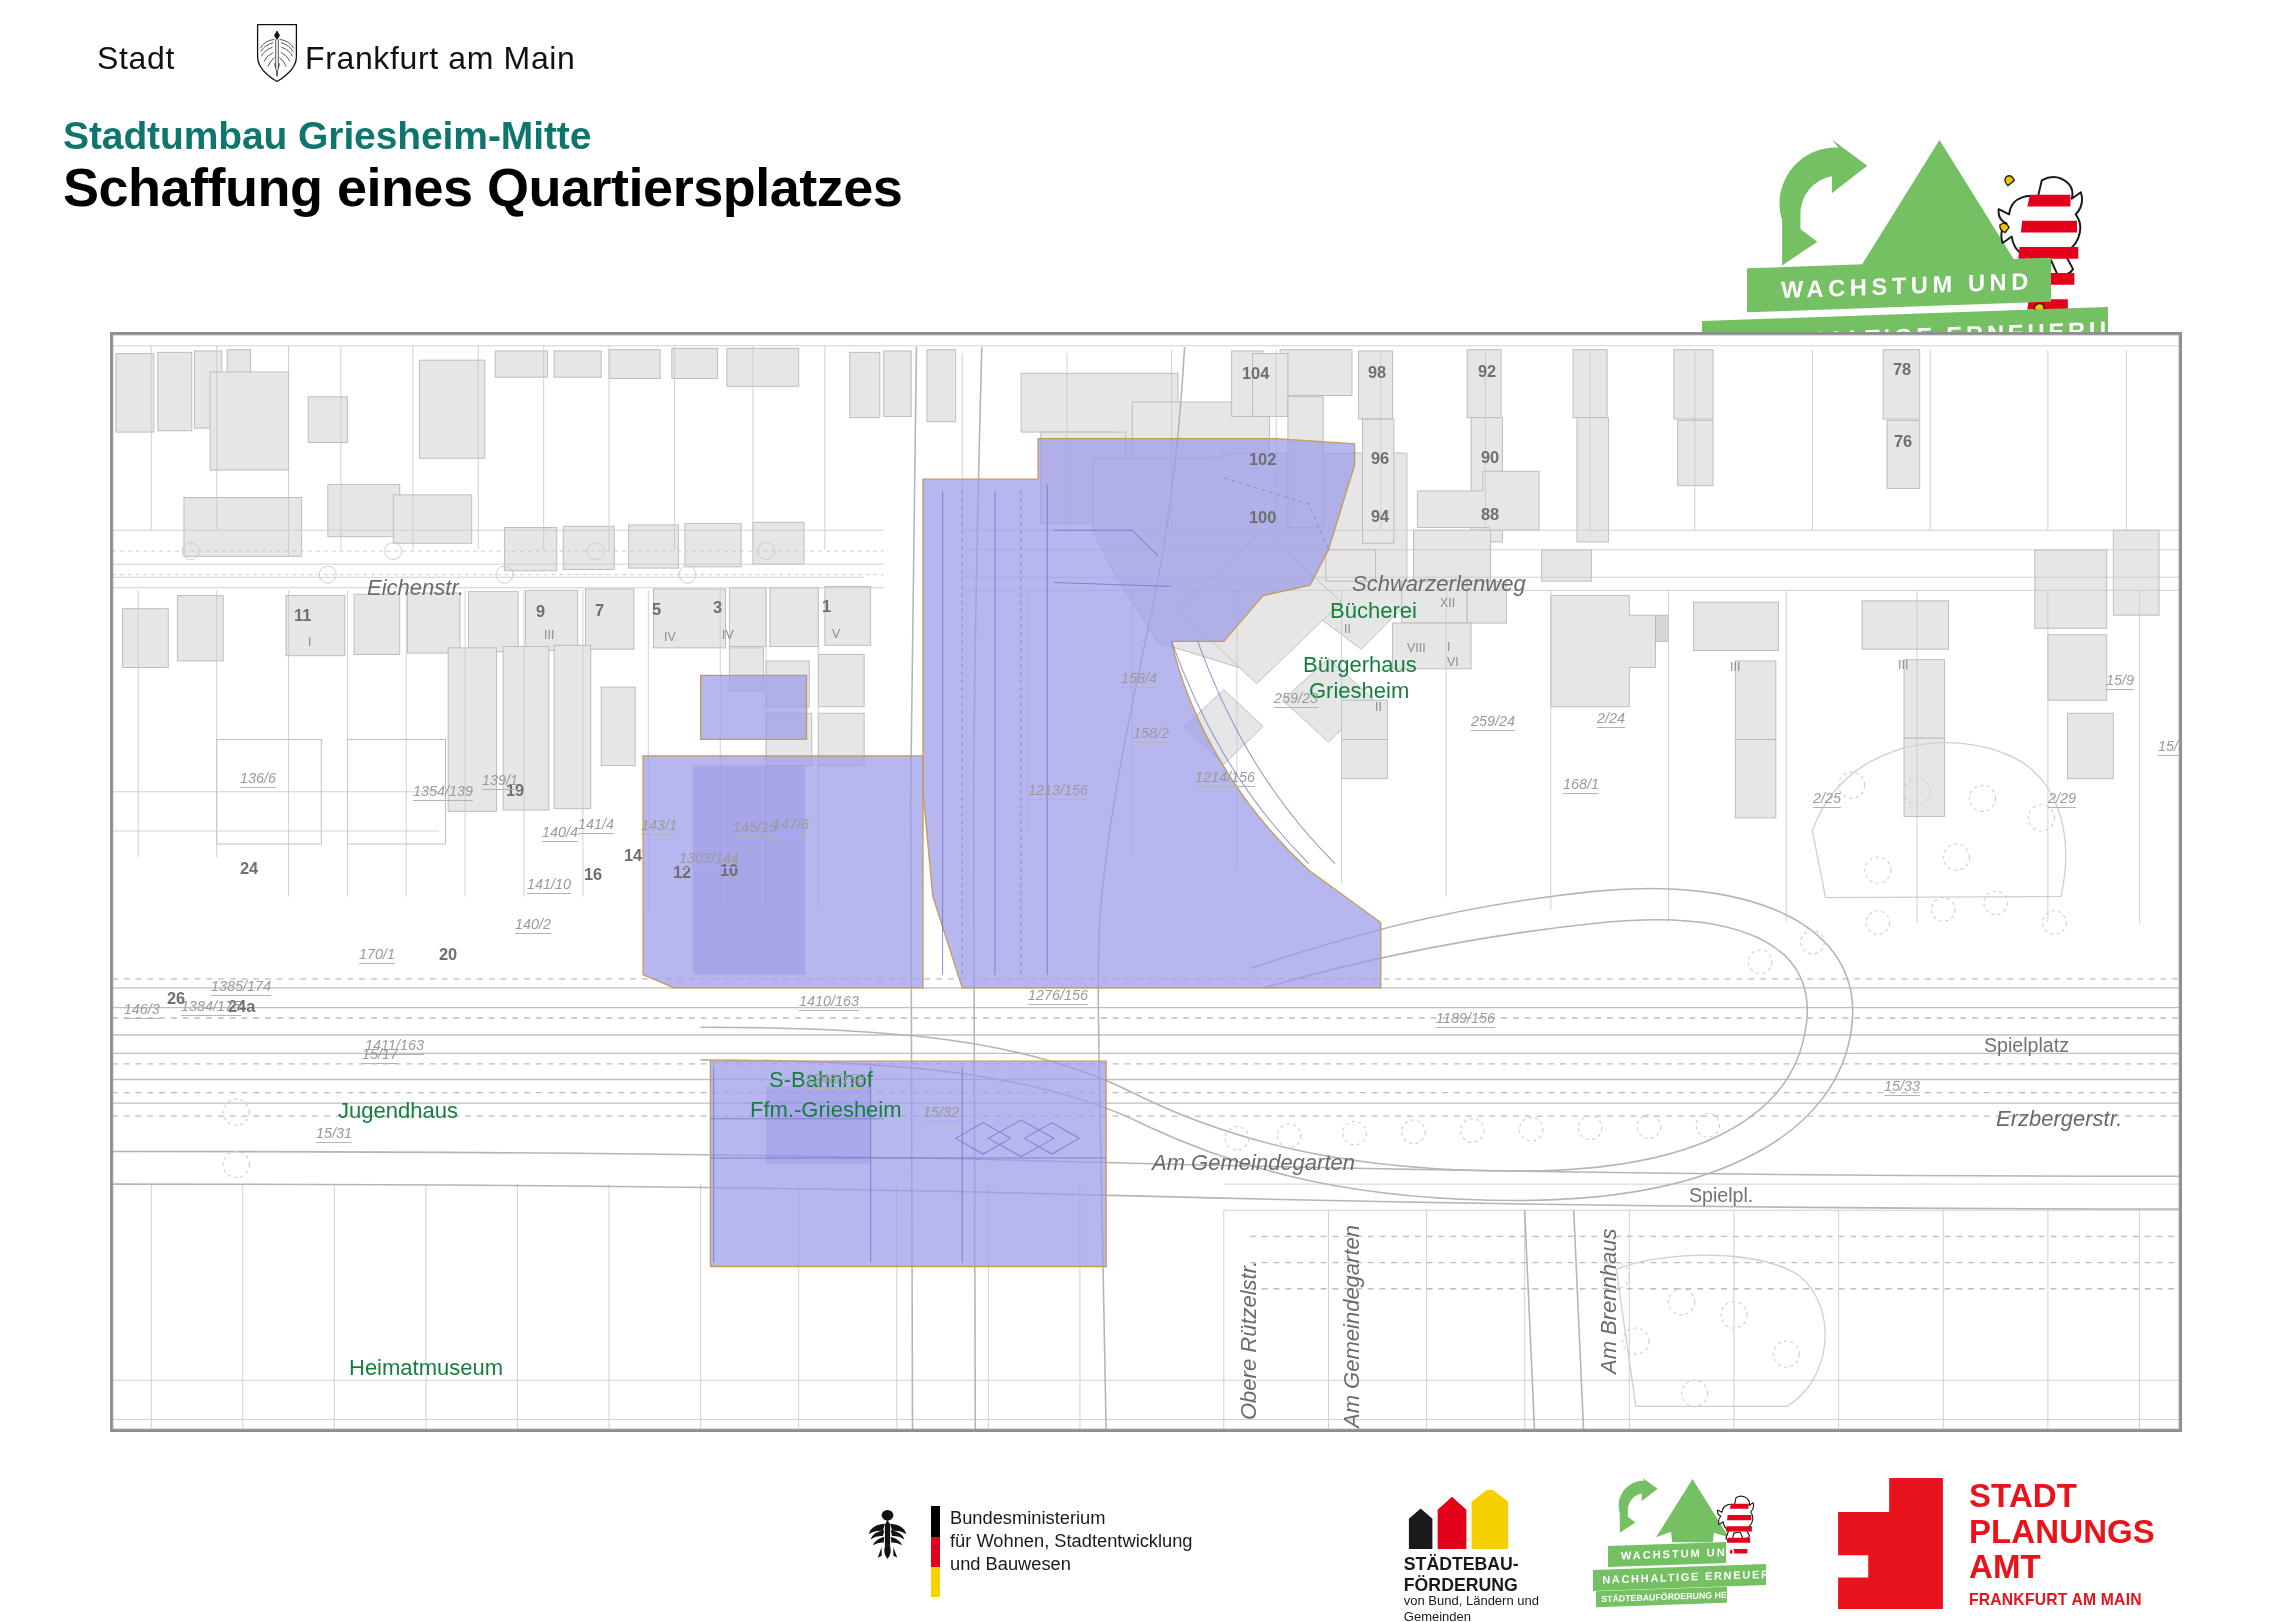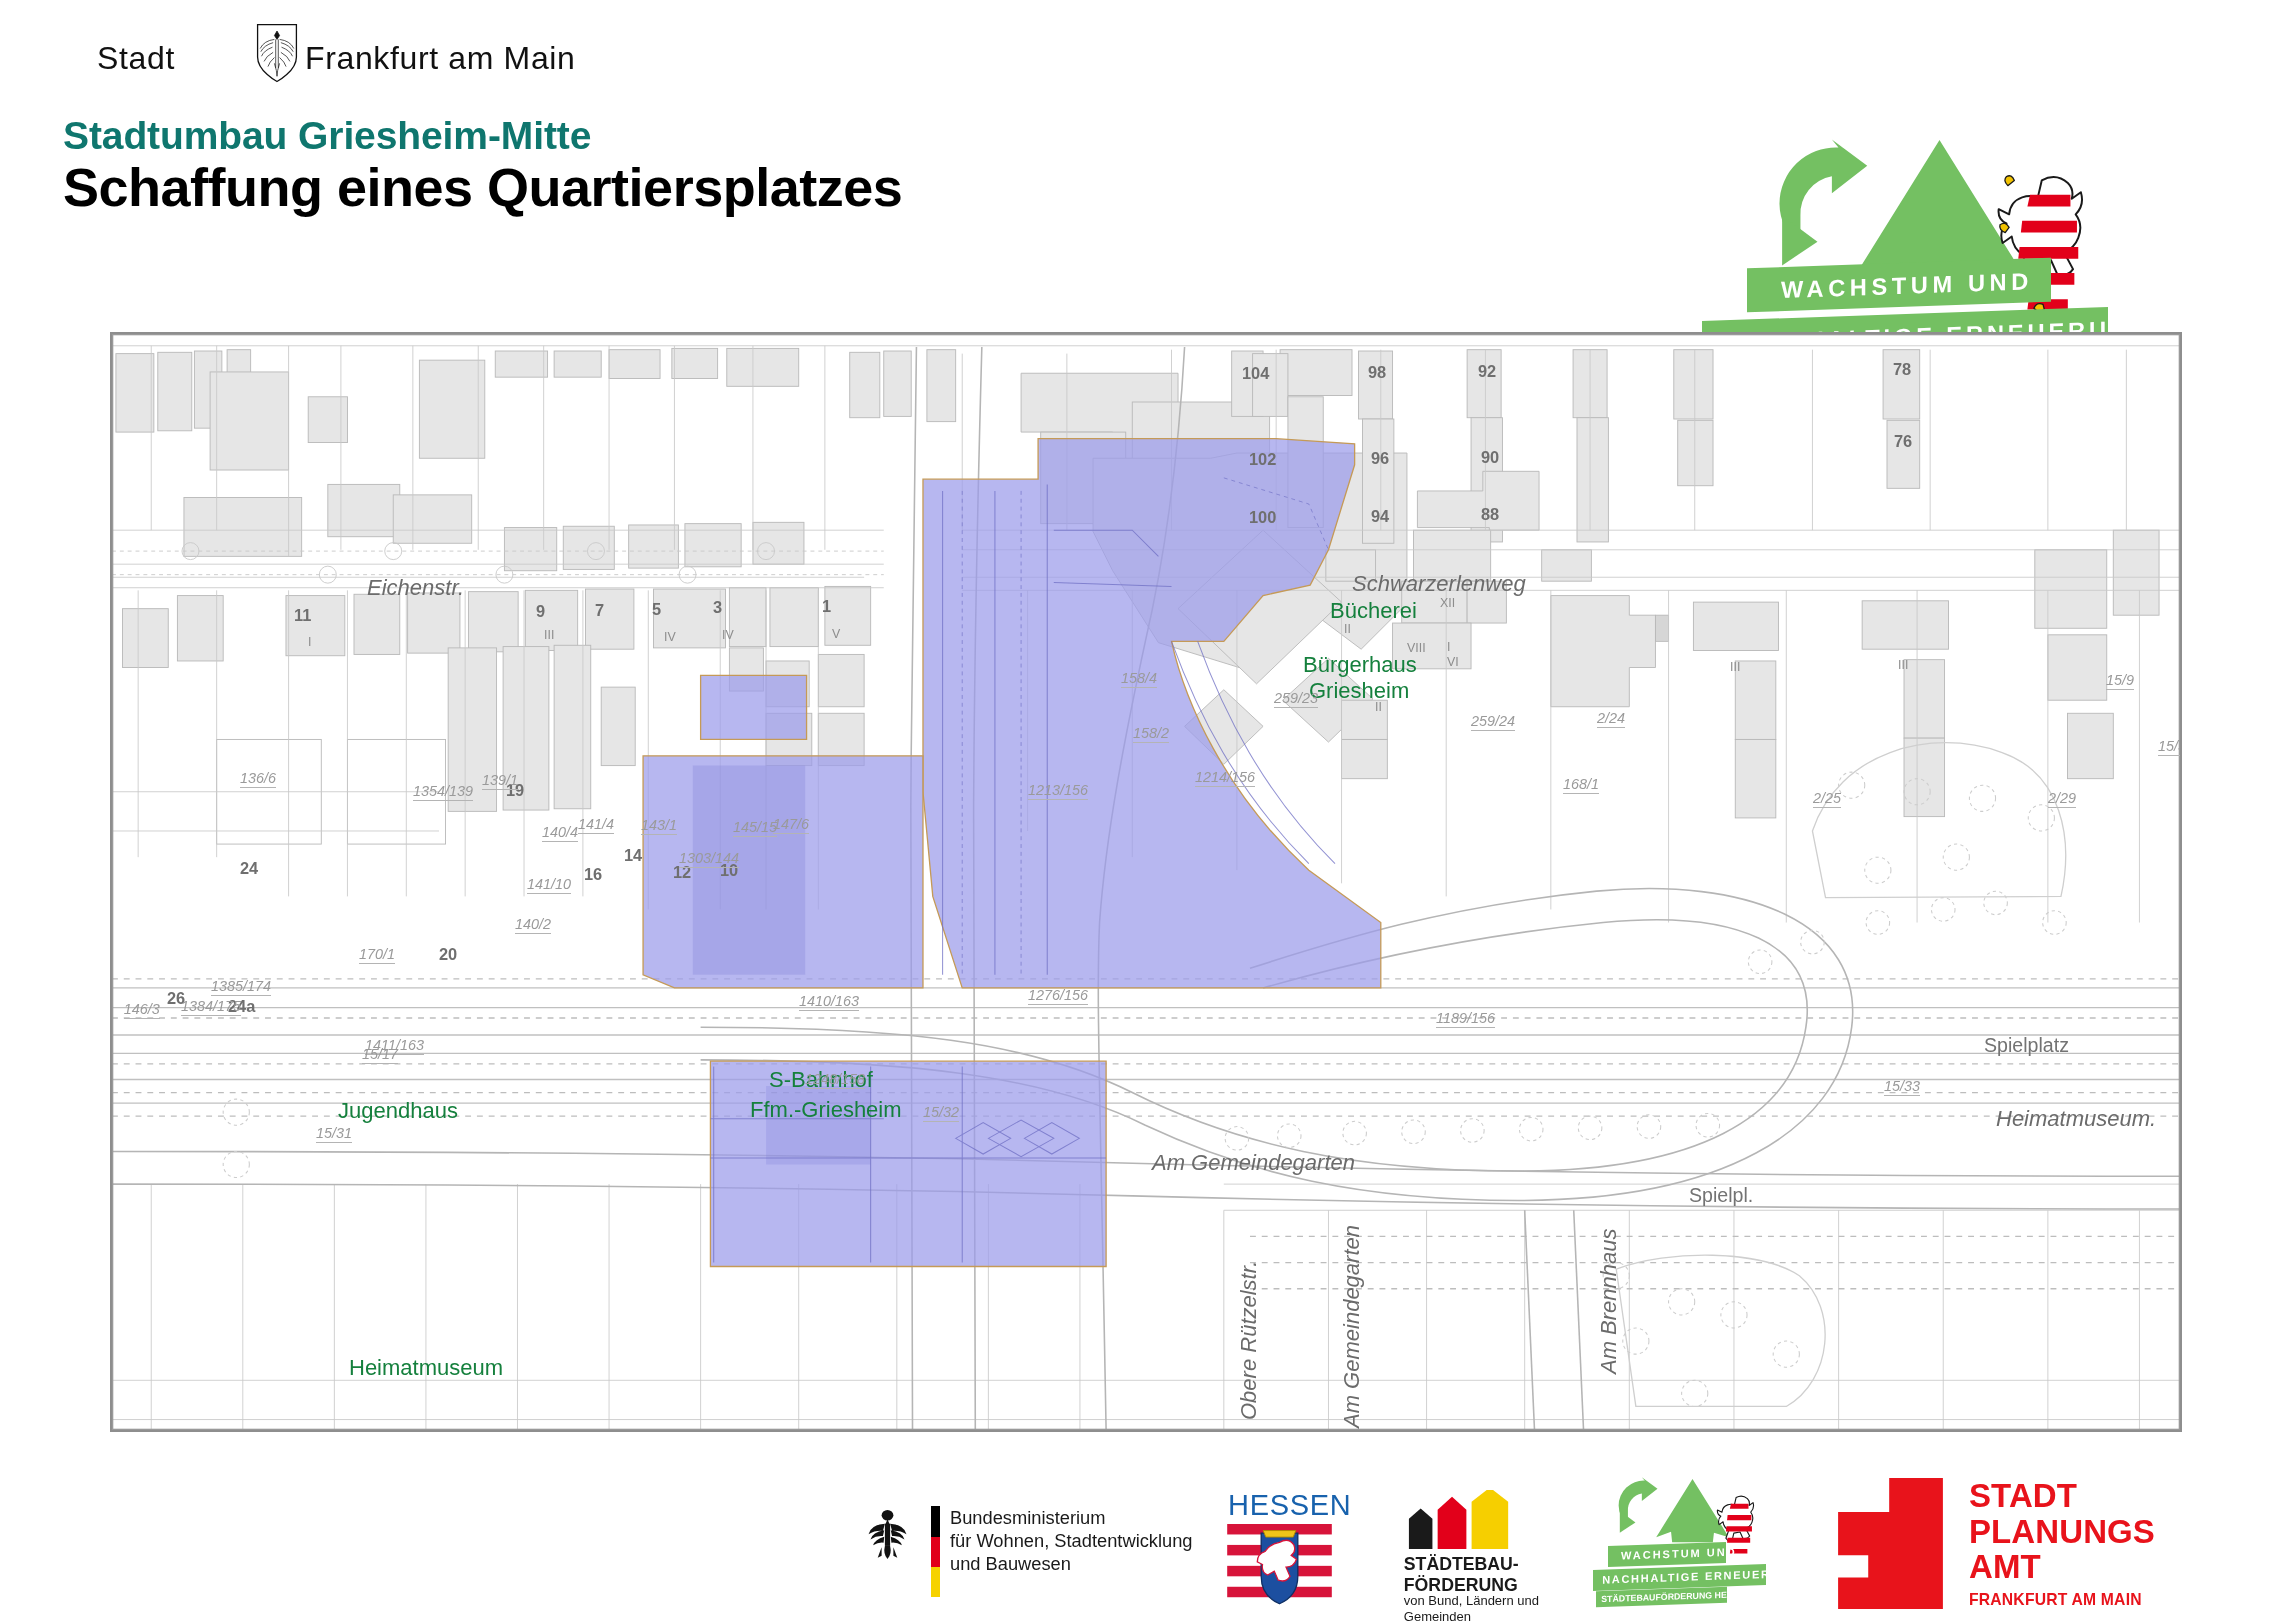--- a/index.html
+++ b/index.html
@@ -451,21 +451,21 @@
       <path d="M1300 240 V980 M1390 240 V980"></path>
       <path d="M1700 220 L1830 260 L1860 330"></path>
     </g>
 
     <rect x="1" y="1" width="3160" height="1674" fill="none" stroke="#9a9a9a" stroke-width="2"></rect>
   </svg>
 
   <div class="maplabel street" style="left:255px;top:241px">Eichenstr.</div>
   <div class="maplabel street" style="left:1240px;top:237px">Schwarzerlenweg</div>
   <div class="maplabel street" style="left:1040px;top:816px">Am Gemeindegarten</div>
-  <div class="maplabel street" style="left:1884px;top:772px">Heimatmuseum.</div>
+  <div class="maplabel street" style="left:1884px;top:772px">Erzbergerstr.</div>
   <div class="maplabel street rot90" style="left:1124px;top:1086px">Obere Rützelstr.</div>
   <div class="maplabel street rot90" style="left:1227px;top:1094px">Am Gemeindegarten</div>
   <div class="maplabel street rot90" style="left:1484px;top:1040px">Am Brennhaus</div>
 
   <div class="maplabel poi" style="left:1218px;top:264px">Bücherei</div>
   <div class="maplabel poi" style="left:1191px;top:318px">Bürgerhaus</div>
   <div class="maplabel poi" style="left:1197px;top:344px">Griesheim</div>
   <div class="maplabel poi" style="left:657px;top:733px">S-Bahnhof</div>
   <div class="maplabel poi" style="left:638px;top:763px">Ffm.-Griesheim</div>
   <div class="maplabel poi" style="left:226px;top:764px">Jugendhaus</div>
@@ -647,34 +647,20 @@
     <div class="flagbar fb1"></div>
     <div class="flagbar fb2"></div>
     <div class="flagbar fb3"></div>
     <div class="txt">
       <div>Bundesministerium</div>
       <div>für Wohnen, Stadtentwicklung</div>
       <div>und Bauwesen</div>
     </div>
   </div>
 
-  <div class="fl-blk" id="f-hessen">
-    <div class="hw">HESSEN</div>
-    <svg class="stripes" viewBox="0 0 160 130">
-      <rect x="0" y="0" width="160" height="16" fill="#d7143a"></rect>
-      <rect x="0" y="32" width="160" height="16" fill="#d7143a"></rect>
-      <rect x="0" y="64" width="160" height="16" fill="#d7143a"></rect>
-      <rect x="0" y="96" width="160" height="16" fill="#d7143a"></rect>
-      <path d="M52 14 h56 v66 q0 30 -28 42 q-28 -12 -28 -42 z" fill="#1c4fa0" stroke="#0f2f63" stroke-width="2"></path>
-      <path d="M55 10 h50 l-4 10 h-42 z" fill="#f0c419" stroke="#b08a00" stroke-width="1.4"></path>
-      <g fill="#fff" stroke="#d7143a" stroke-width="2">
-        <path d="M80 28 q14 -8 22 4 q4 10 -4 16 l8 6 q-4 12 -16 12 l6 14 q-6 10 -18 6 l-6 -14 -10 6 q-10 -4 -8 -16 l-8 -4 q0 -12 12 -16 q8 -12 22 -14 z"></path>
-      </g>
-    </svg>
-  </div>
 
   <div class="fl-blk" id="f-stadtfoerd">
     <svg class="houses" viewBox="0 0 170 90">
       <path d="M6 90 V44 L24 28 L42 44 V90 Z" fill="#1a1a1a"></path>
       <path d="M50 90 V30 L72 10 L94 30 V90 Z" fill="#e2001a"></path>
       <path d="M102 90 V18 L130 -4 L158 18 V90 Z" fill="#f6cf00"></path>
     </svg>
     <div class="t1">
       <div>STÄDTEBAU-</div>
       <div>FÖRDERUNG</div>

